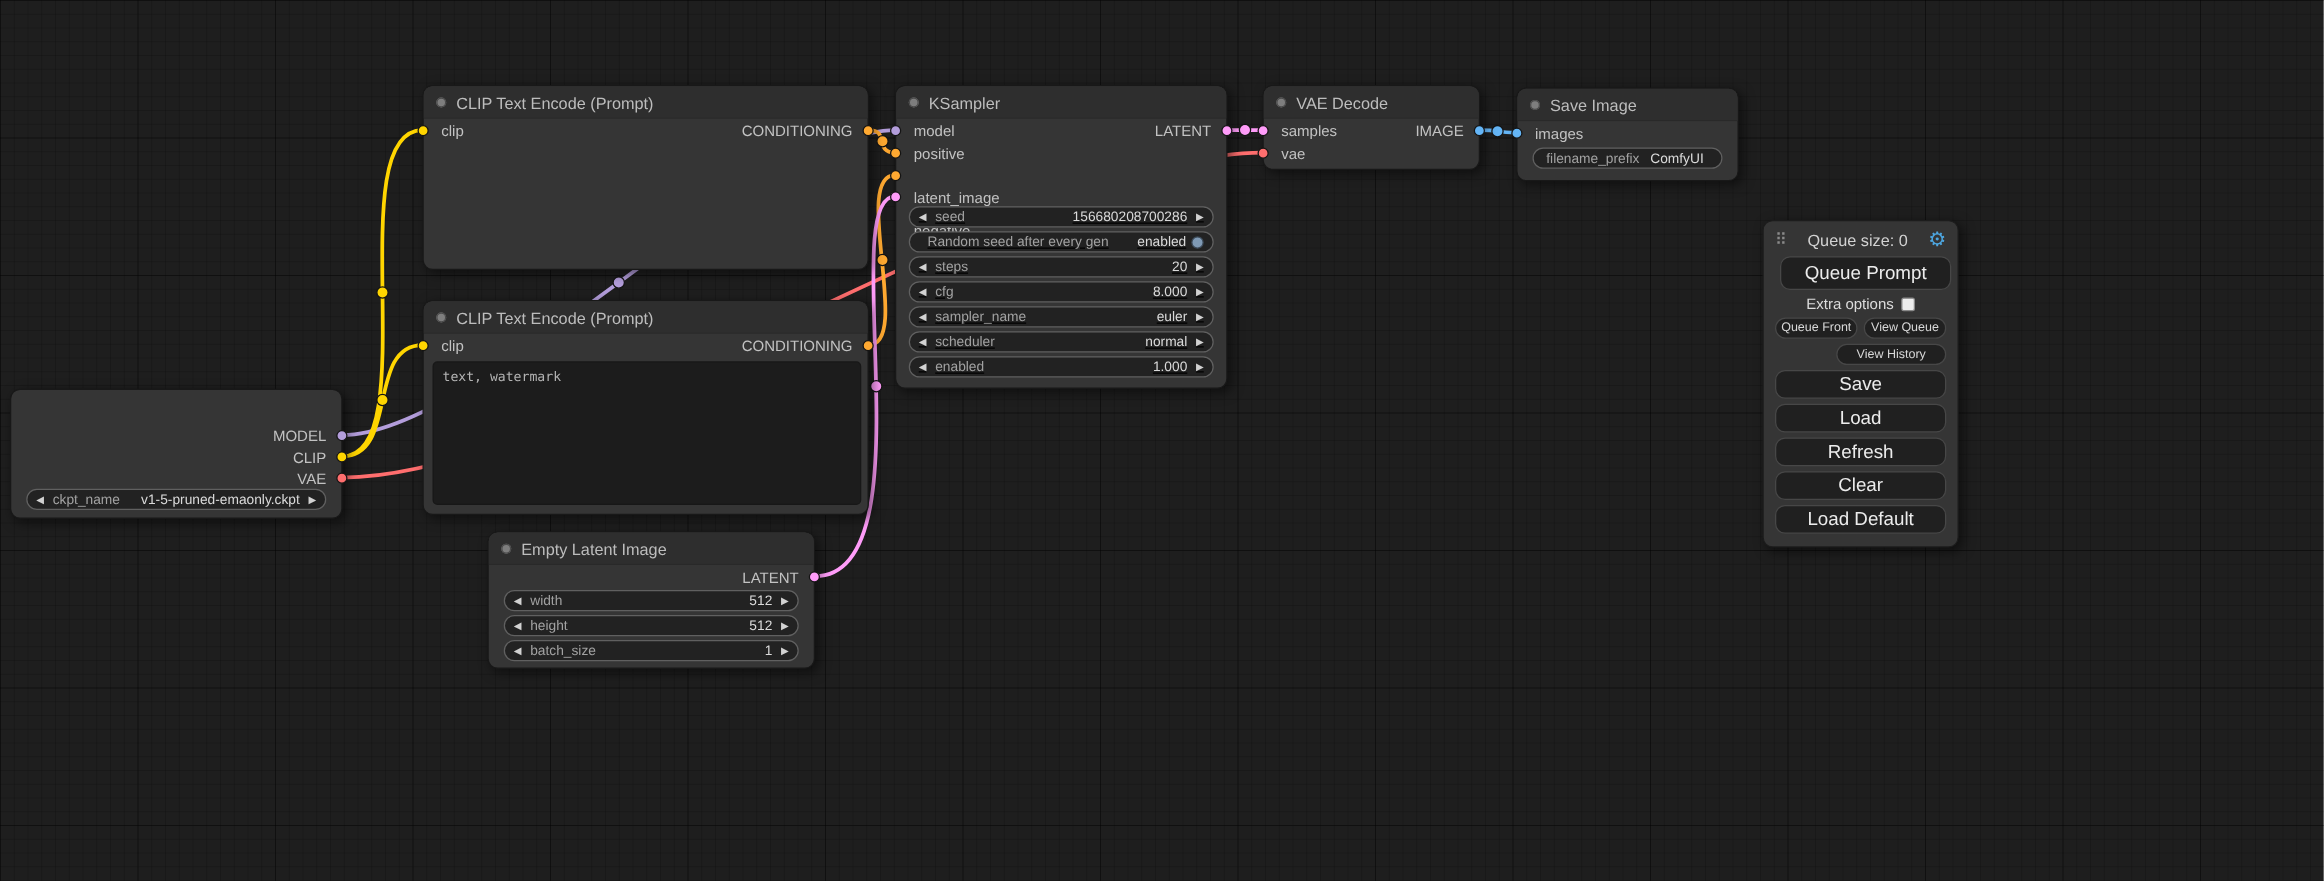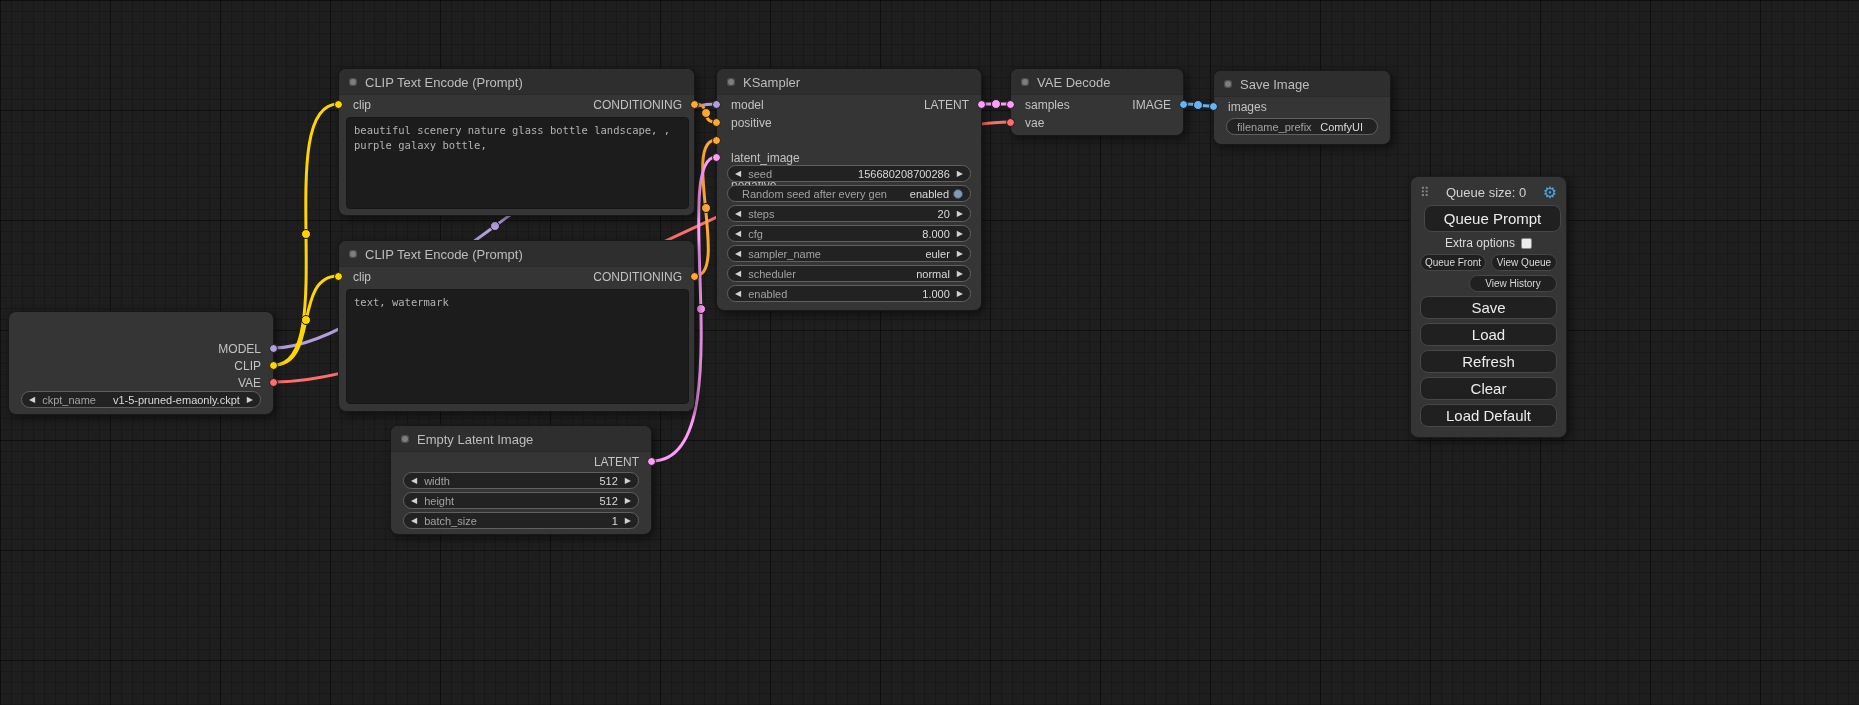--- a/index.html
+++ b/index.html
@@ -121,21 +121,20 @@
 
   <div class="node" style="left:338px; top:68px; width:357px; height:148px;">
     <div class="node-title">
       <span class="title-dot"></span>
       <span class="title-text">CLIP Text Encode (Prompt)</span>
     </div>
     <span class="dot in c-clip" style="top:31px;"></span>
     <span class="slot-label in" style="top:29px;">clip</span>
     <span class="slot-label out" style="top:29px;">CONDITIONING</span>
     <span class="dot out c-cond" style="top:31px;"></span>
-    <div class="prompt-text" style="left:7px; top:48px; width:343px; height:92px;">beautiful scenery nature glass bottle landscape, , purple galaxy bottle,</div>
   </div>
 
   <div class="node" style="left:338px; top:240px; width:357px; height:172px;">
     <div class="node-title">
       <span class="title-dot"></span>
       <span class="title-text">CLIP Text Encode (Prompt)</span>
     </div>
     <span class="dot in c-clip" style="top:31px;"></span>
     <span class="slot-label in" style="top:29px;">clip</span>
     <span class="slot-label out" style="top:29px;">CONDITIONING</span>
@@ -180,21 +179,21 @@
     <span class="dot in c-model" style="top:31px;"></span>
     <span class="slot-label in" style="top:29px;">model</span>
     <span class="dot in c-cond" style="top:49px;"></span>
     <span class="slot-label in" style="top:47px;">positive</span>
     <span class="dot in c-cond" style="top:67px;"></span>
     <span class="slot-label in" style="top:65px;margin-top:44px;">negative</span>
     <span class="dot in c-latent" style="top:84px;"></span>
     <span class="slot-label in" style="top:82px;">latent_image</span>
     <span class="slot-label out" style="top:29px;">LATENT</span>
     <span class="dot out c-latent" style="top:31px;"></span>
-    <div class="widget-col" style="left:10px; right:10px; top:96px;">
+    <div class="widget-col" style="left:10px; right:10px; top:96px;text-decoration:underline;">
       <div class="widget">
         <span class="arrow left"></span>
         <span class="wlabel">seed</span>
         <span class="wvalue">156680208700286</span>
         <span class="arrow right"></span>
       </div>
       <div class="widget toggle">
         <span class="wlabel">Random seed after every gen</span>
         <span class="wvalue">enabled</span>
         <span class="knob"></span>

